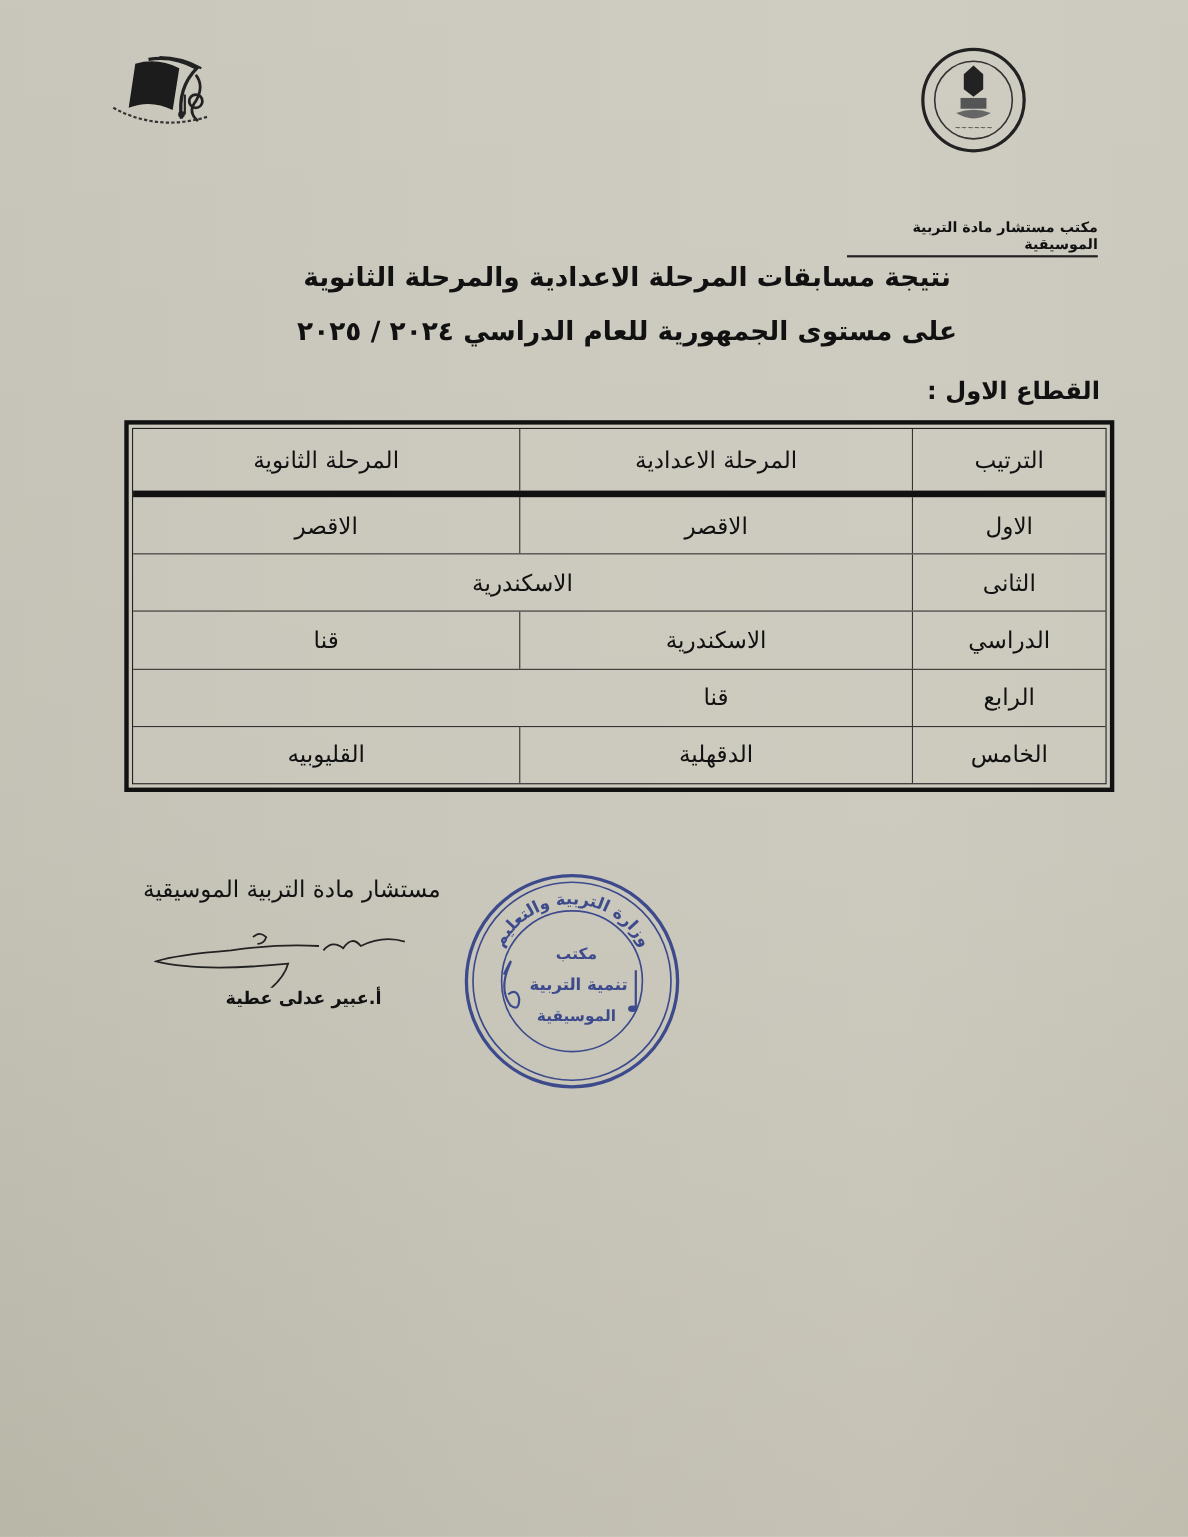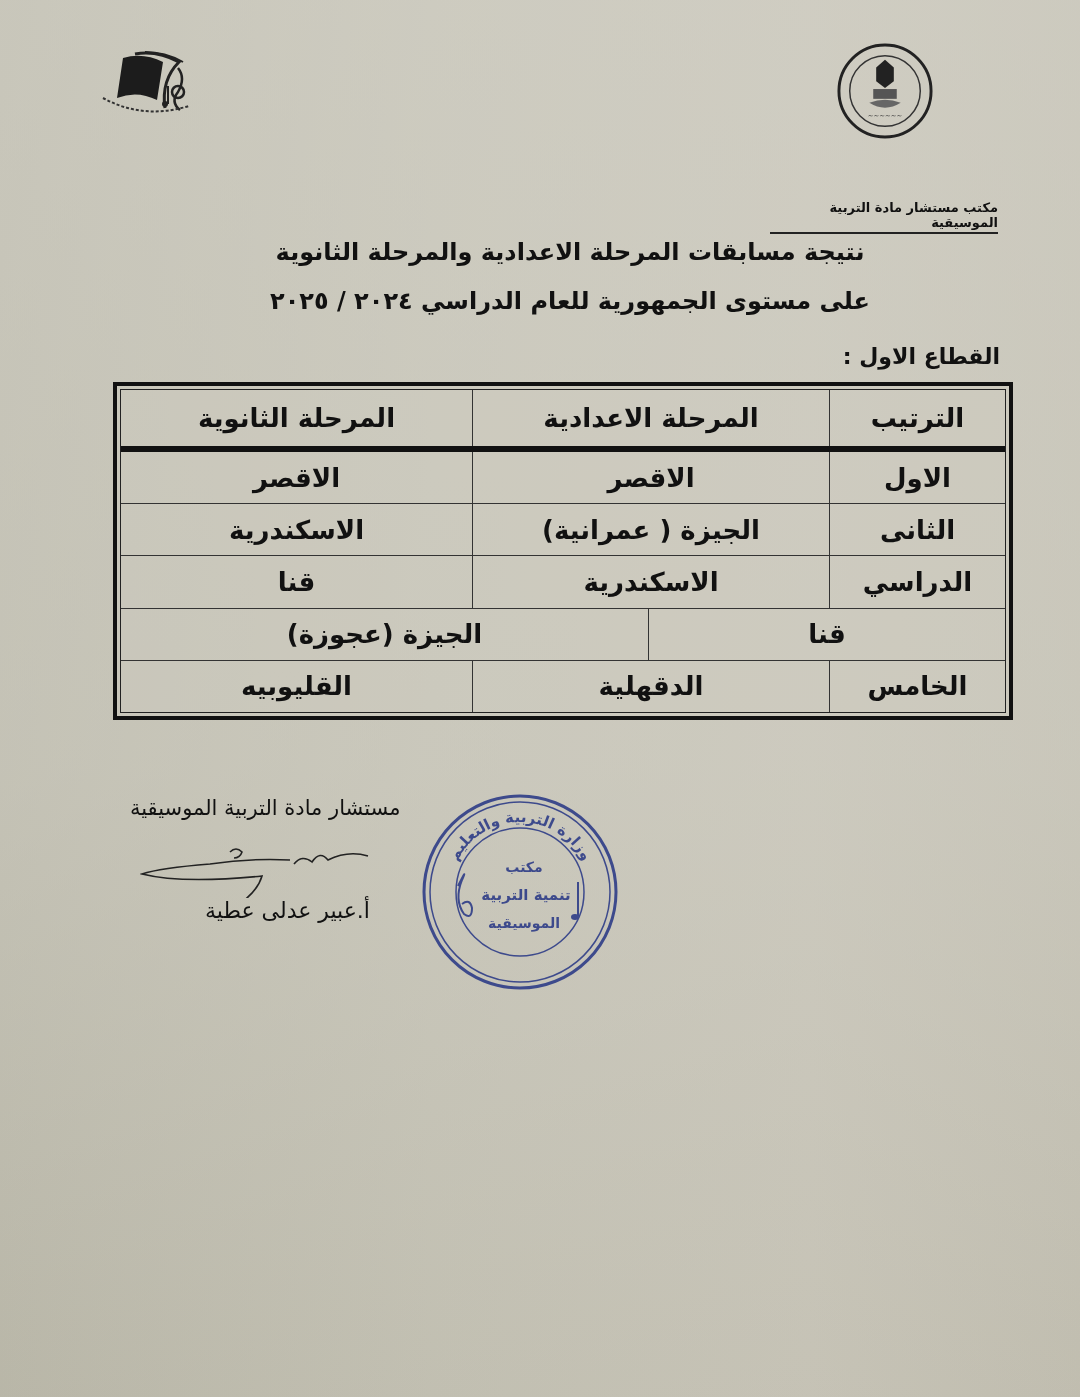--- a/index.html
+++ b/index.html
@@ -45,34 +45,34 @@
   }
   .inner {
     width: 100%; height: 100%; border: 1.5px solid #222; box-sizing: border-box;
     direction: rtl; display: flex; flex-direction: column;
   }
   .row { display: flex; flex: 1; border-bottom: 1.5px solid #333; }
   .row:last-child { border-bottom: none; }
   .row.header { flex: 0 0 56px; border-bottom: 6px solid #111; }
   .cell {
     display: flex; align-items: center; justify-content: center;
-    font-size: 26px; font-weight: bold; border-left: 1.5px solid #333;
+    font-size: 21px; font-weight: normal; border-left: 1.5px solid #333;
   }
   .cell:last-child { border-left: none; }
   .c-rank { width: 175px; text-align: center; }
   .c-prep { width: 356px; }
   .c-sec { flex: 1; }
   .sign-title {
     position: absolute; left: 130px; top: 796px; direction: rtl;
     font-size: 21px; font-weight: normal;
   }
   .signature { position: absolute; left: 140px; top: 838px; width: 240px; height: 60px; }
   .signer-name {
     position: absolute; left: 205px; top: 898px; direction: rtl;
-    font-size: 22px; font-weight: normal;
+    font-size: 16px; font-weight: bold;
   }
   .stamp { position: absolute; left: 418px; top: 790px; width: 204px; height: 204px; }
 </style>
 </head>
 <body>
 
 <div class="paper">
 
   <div class="ministry-logo">
     <svg viewBox="0 0 100 100">
@@ -112,31 +112,30 @@
         <div class="cell c-prep">المرحلة الاعدادية</div>
         <div class="cell c-sec">المرحلة الثانوية</div>
       </div>
       <div class="row">
         <div class="cell c-rank">الاول</div>
         <div class="cell c-prep">الاقصر</div>
         <div class="cell c-sec">الاقصر</div>
       </div>
       <div class="row">
         <div class="cell c-rank">الثانى</div>
-        <div class="cell c-prep">الجيزة ( عمرانية)</div>
         <div class="cell c-sec">الاسكندرية</div>
       </div>
       <div class="row">
         <div class="cell c-rank">الدراسي</div>
         <div class="cell c-prep">الاسكندرية</div>
         <div class="cell c-sec">قنا</div>
       </div>
       <div class="row">
+        <div class="cell c-rank">الرابع</div>
         <div class="cell c-prep">قنا</div>
-        <div class="cell c-sec">الجيزة (عجوزة)</div>
       </div>
       <div class="row">
         <div class="cell c-rank">الخامس</div>
         <div class="cell c-prep">الدقهلية</div>
         <div class="cell c-sec">القليوبيه</div>
       </div>
     </div>
   </div>
 
   <div class="sign-title">مستشار مادة التربية الموسيقية</div>

